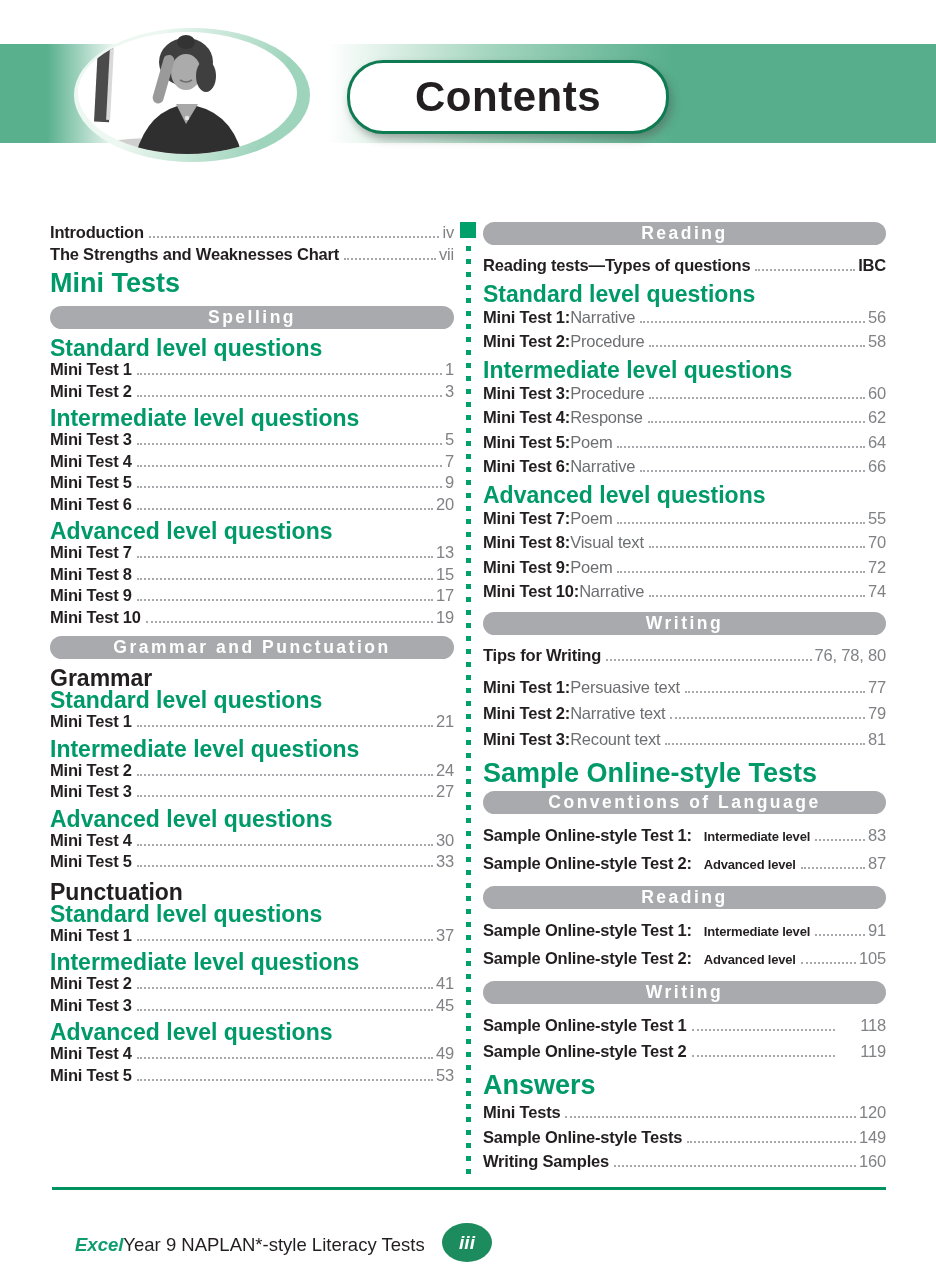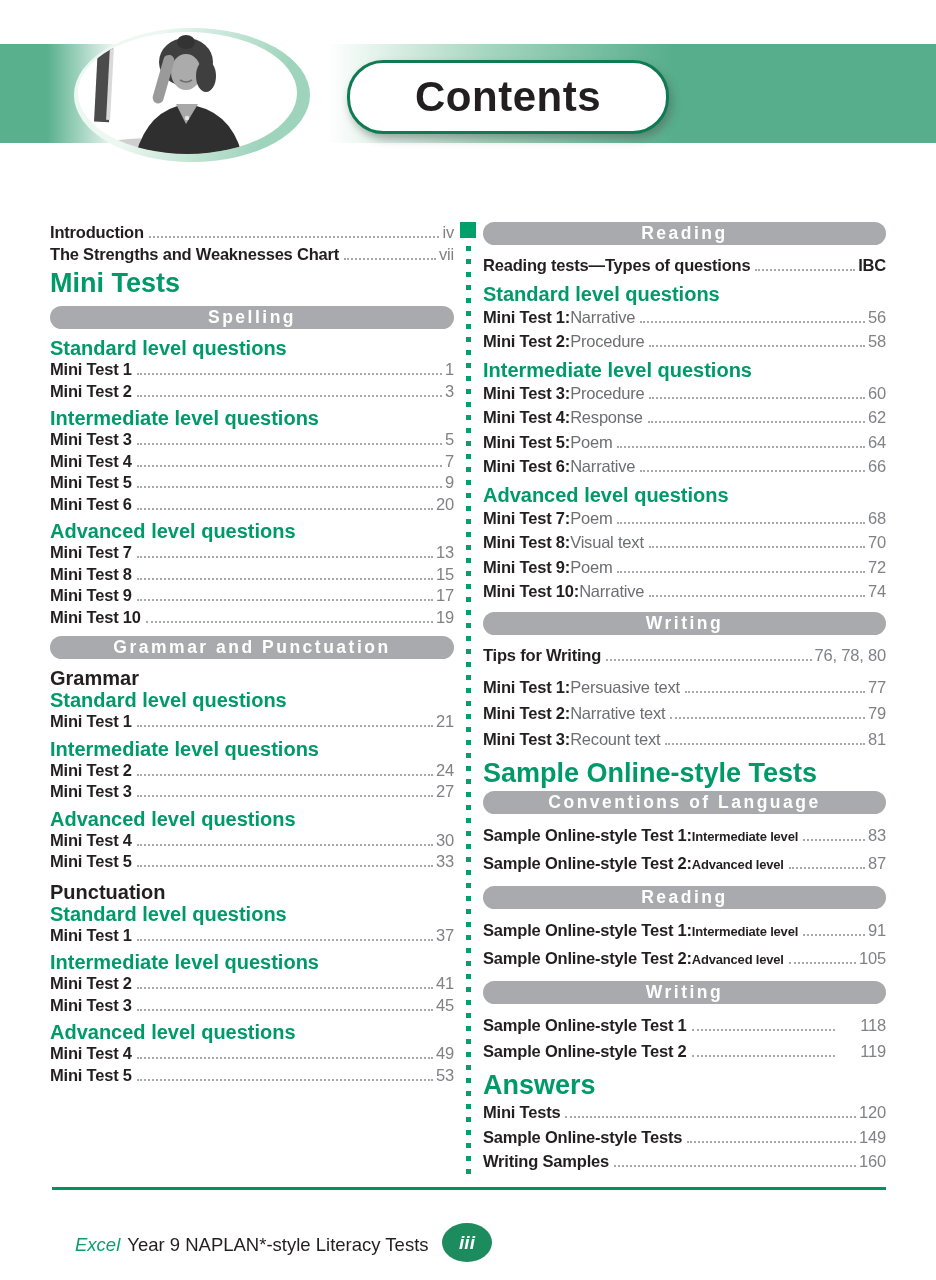--- a/index.html
+++ b/index.html
@@ -32,44 +32,44 @@
   .divider{flex:0 0 17px;position:relative;margin:0 6px;}
   .divider .square{width:16px;height:16px;background:var(--divider);}
   .divider .dots{position:absolute;top:24px;bottom:6px;left:6px;width:5px;
     background:repeating-linear-gradient(to bottom,var(--divider) 0 5px,transparent 5px 13px);}
 
   .toc-line{display:flex;align-items:baseline;font-size:16.5px;letter-spacing:-.2px;color:var(--text);}
   .col-left .toc-line{line-height:21.5px;}
   .col-right .toc-line{line-height:24.5px;}
   .toc-label{font-weight:bold;white-space:nowrap;}
   .toc-desc{color:var(--desc);white-space:nowrap;}
-  .toc-desc.small-bold{color:var(--text);font-weight:bold;font-size:13px;letter-spacing:-.2px;}
+  .toc-desc.small-bold{color:var(--text);font-weight:bold;font-size:13px;letter-spacing:-.2px;margin-left:12px;}
   .leader{flex:1 1 auto;min-width:4px;border-bottom:2px dotted var(--leader);margin:0 3px 2px 5px;}
   .toc-page{color:var(--muted);white-space:nowrap;}
   .toc-page.bold{color:var(--text);font-weight:bold;}
 
-  .subhead{color:var(--accent);font-weight:bold;font-size:20px;line-height:22px;margin-top:5px;}
+  .subhead{color:var(--accent);font-weight:bold;font-size:23px;line-height:22px;margin-top:5px;}
   .subhead.black{color:var(--text);margin-top:8px;}
   .bighead{color:var(--accent);font-weight:bold;font-size:27px;line-height:30px;margin-top:3px;}
   .col-right .bighead{margin-top:6px;}
   .bar{background:var(--bar-gray);color:#fff;font-weight:bold;font-size:17.5px;letter-spacing:2.5px;
     text-align:center;border-radius:12px;height:23px;line-height:23px;margin:8px 0 8px;}
   .bar.first{margin-top:0;}
   .bar.tight{margin-top:3px;}
   .after-bar{margin-top:4px;}
   .tight{margin-top:0;}
   .row-lg{line-height:26px !important;}
   .gap-sm{margin-top:7px;}
   .pad-num .toc-page{margin-left:22px;}
   .condensed .toc-label{font-size:14.8px;letter-spacing:-.4px;}
 
   
   .footer-rule{position:absolute;left:52px;right:50px;top:1187px;height:3px;background:var(--rule);}
   .footer-text{position:absolute;left:75px;top:1234px;font-size:18.5px;color:var(--text);}
-  .footer-text .excel{color:var(--excel);font-weight:normal;font-style:italic;margin-right:7px;}
+  .footer-text .excel{color:var(--excel);font-weight:bold;font-style:italic;}
   .badge{position:absolute;left:442px;top:1223px;width:50px;height:39px;border-radius:50%;
     background:var(--badge);color:#fff;font-weight:bold;font-size:19px;
     display:flex;align-items:center;justify-content:center;font-style:italic;}
 </style>
 </head>
 <body>
 
 <div class="page">
 
   <div class="masthead">
@@ -271,21 +271,21 @@
           <span class="toc-label">Mini Test 6:</span>
           <span class="toc-desc"> Narrative</span>
           <div class="leader"></div>
           <span class="toc-page">66</span>
         </div>
         <div class="subhead">Advanced level questions</div>
         <div class="toc-line">
           <span class="toc-label">Mini Test 7:</span>
           <span class="toc-desc"> Poem</span>
           <div class="leader"></div>
-          <span class="toc-page">68</span>
+          <span class="toc-page">55</span>
         </div>
         <div class="toc-line">
           <span class="toc-label">Mini Test 8:</span>
           <span class="toc-desc"> Visual text</span>
           <div class="leader"></div>
           <span class="toc-page">70</span>
         </div>
         <div class="toc-line">
           <span class="toc-label">Mini Test 9:</span>
           <span class="toc-desc"> Poem</span>

